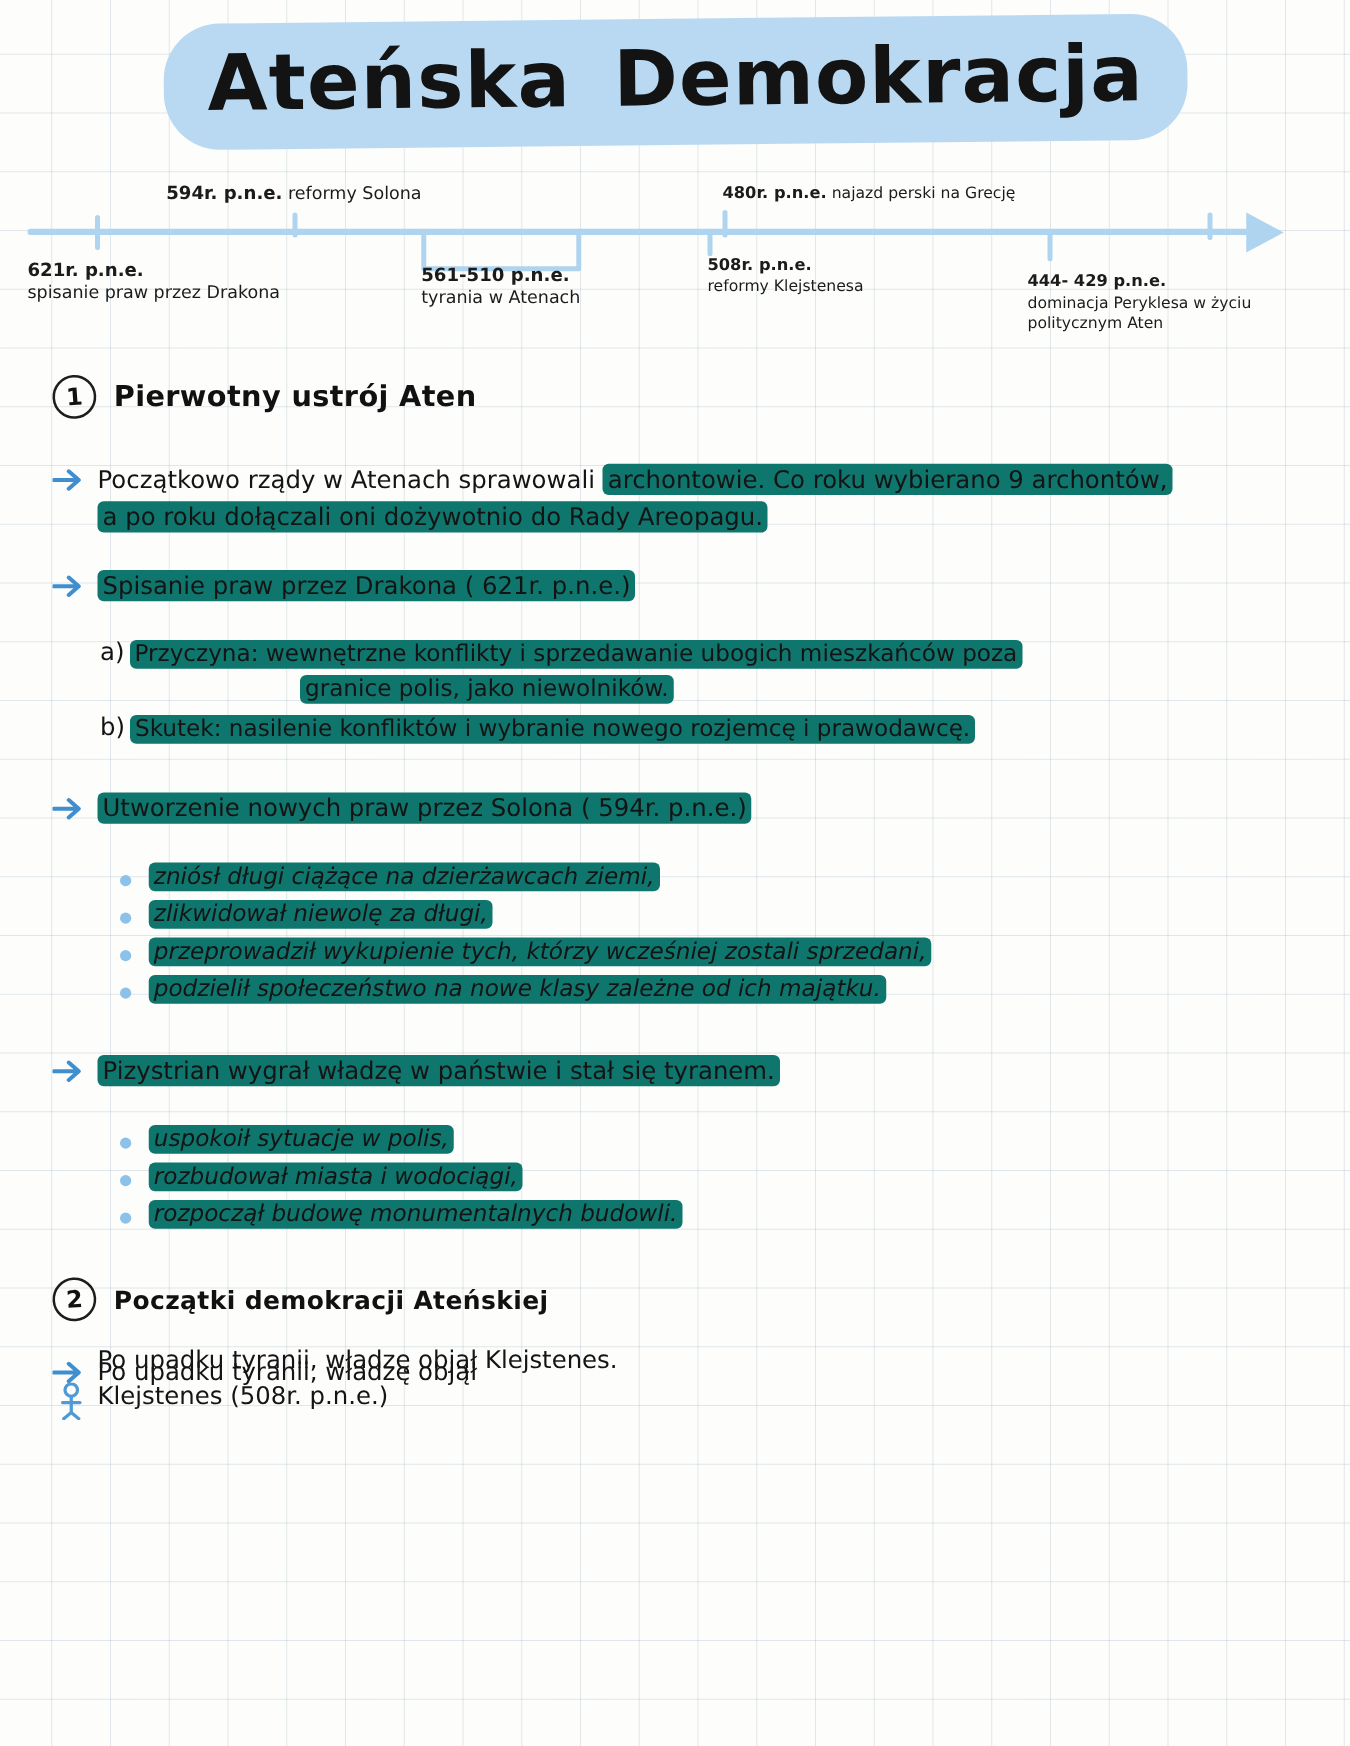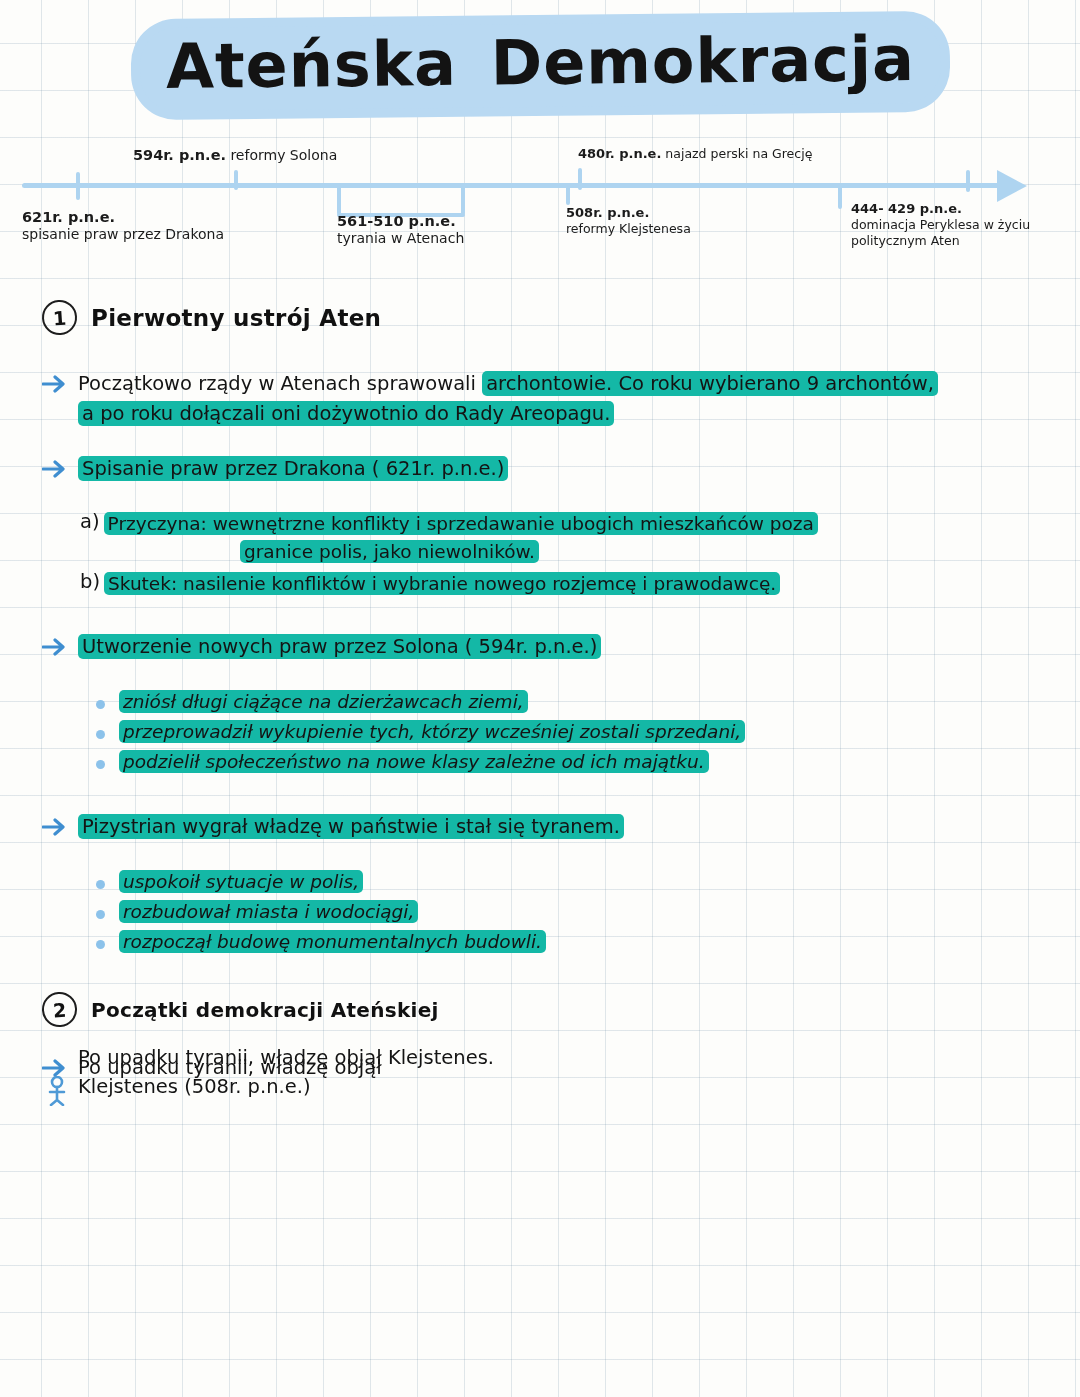--- a/index.html
+++ b/index.html
@@ -128,21 +128,21 @@
   }
   .arrow-ic {
     flex: 0 0 auto;
     width: 26px; height: 22px;
     margin-top: 4px;
     color: #3f8ed0;
   }
   .arrow-ic svg { display:block; }
 
   .hl {
-    background: #14b8a6;
+    background: #0f766e;
     border-radius: 5px;
     padding: 1px 4px;
     box-decoration-break: clone;
     -webkit-box-decoration-break: clone;
   }
   .txt {
     font-size: 19.5px;
     color: #141414;
     line-height: 1.52;
   }
@@ -210,21 +210,21 @@
 
     <div class="tl-label tl-small" style="left:566px; top:55px;">
       <div class="tl-date">508r. p.n.e.</div>
       <div class="tl-desc">reformy Klejstenesa</div>
     </div>
 
     <div class="tl-label tl-small" style="left:578px; top:-4px;">
       <div class="tl-desc"><span class="tl-date">480r. p.n.e.</span> <span>najazd perski na Grecję</span></div>
     </div>
 
-    <div class="tl-label tl-small" style="left:822px; top:51px;margin-left:29px;">
+    <div class="tl-label tl-small" style="left:822px; top:68px;">
       <div class="tl-date">444- 429 p.n.e.</div>
       <div class="tl-desc" style="max-width:215px; white-space:normal;">dominacja Peryklesa w życiu politycznym Aten</div>
     </div>
   </div>
 
   <div class="content">
 
     <div class="sec-head">
       <div class="circle-num">1</div>
       <div class="sec-title">Pierwotny ustrój Aten</div>
@@ -281,20 +281,24 @@
       </span>
       <div class="txt"><span class="hl">Utworzenie nowych praw przez Solona ( 594r. p.n.e.)</span></div>
     </div>
 
     <div class="spacer-26"></div>
 
     <div class="bullets">
       <div class="b-row">
         <span class="b-dot"></span>
         <span class="txt sub"><span class="hl">zniósł długi ciążące na dzierżawcach ziemi,</span></span>
+      </div>
+      <div class="b-row">
+        <span class="b-dot"></span>
+        <span class="txt sub"><span class="hl">zlikwidował niewolę za długi,</span></span>
       </div>
       <div class="b-row">
         <span class="b-dot"></span>
         <span class="txt sub"><span class="hl">przeprowadził wykupienie tych, którzy wcześniej zostali sprzedani,</span></span>
       </div>
       <div class="b-row">
         <span class="b-dot"></span>
         <span class="txt sub"><span class="hl">podzielił społeczeństwo na nowe klasy zależne od ich majątku.</span></span>
       </div>
     </div>

